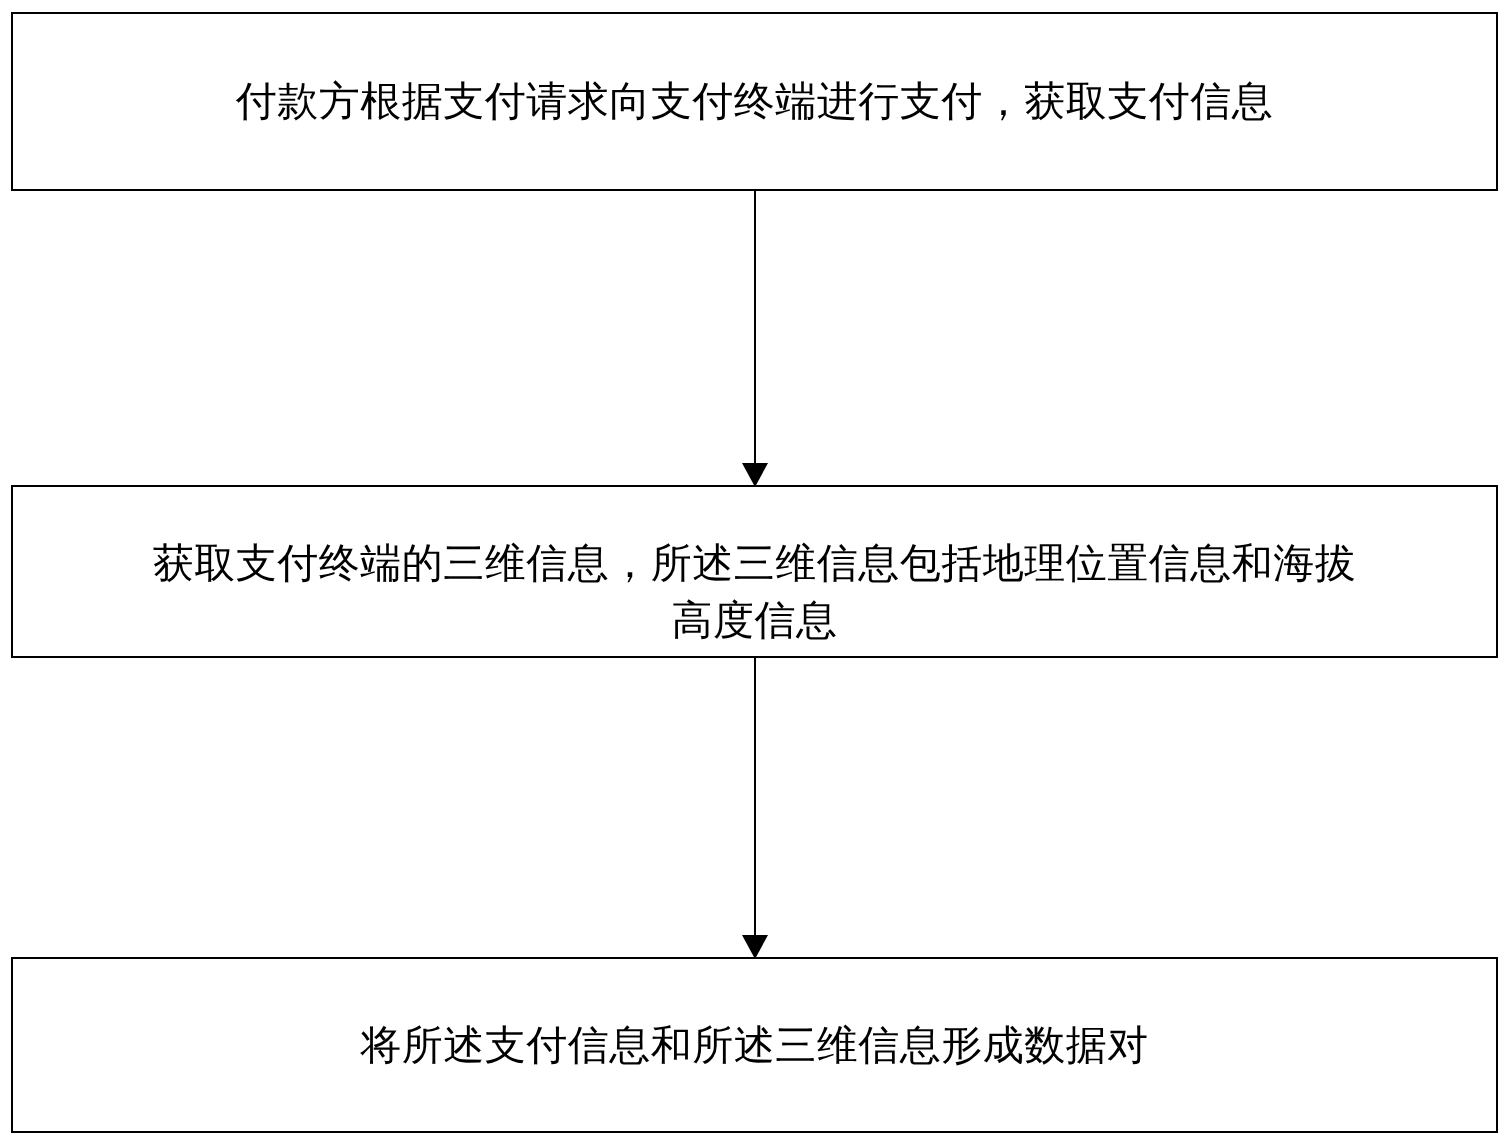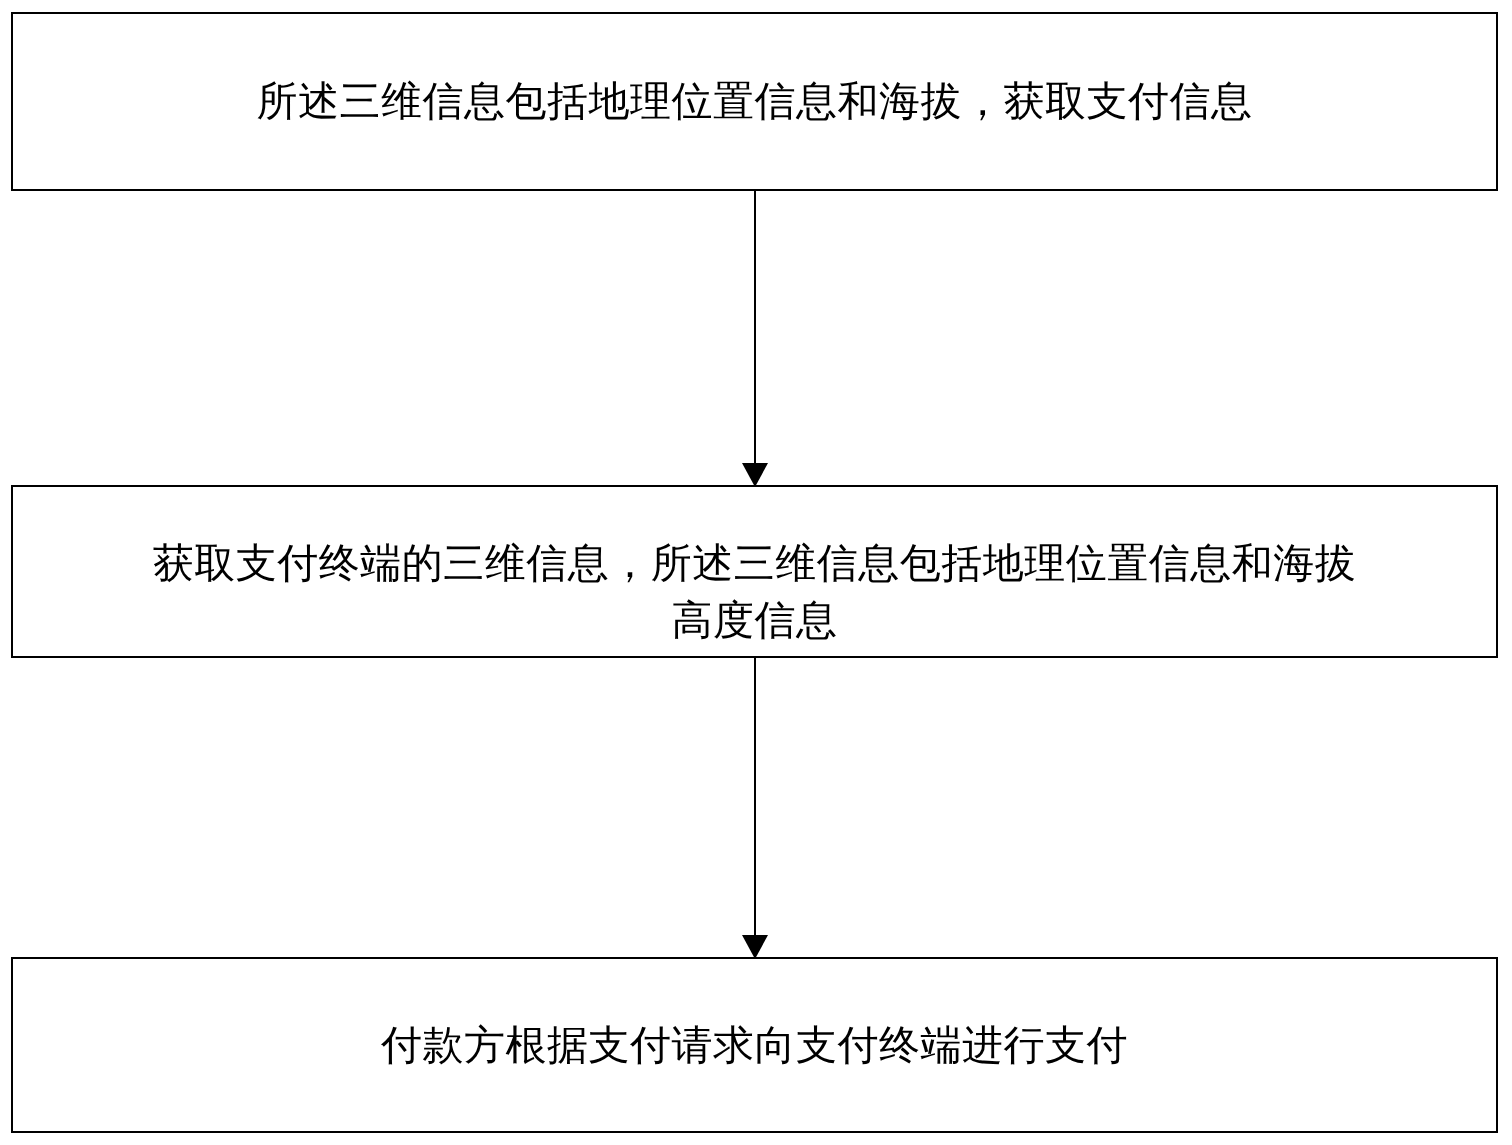--- a/index.html
+++ b/index.html
@@ -118,35 +118,35 @@
   #connector-2 .connector-head {
     top: 277px;
   }
 </style>
 </head>
 <body>
 
 <div id="flowchart">
 
   <div class="node" id="node-1">
-    <span class="node-text">所述三维信息包括地理位置信息和海拔，获取支付信息</span>
+    <span class="node-text">付款方根据支付请求向支付终端进行支付，获取支付信息</span>
   </div>
 
   <div class="connector" id="connector-1">
     <div class="connector-line"></div>
     <div class="connector-head"></div>
   </div>
 
   <div class="node" id="node-2">
     <span class="node-text">获取支付终端的三维信息，所述三维信息包括地理位置信息和海拔
 高度信息</span>
   </div>
 
   <div class="connector" id="connector-2">
     <div class="connector-line"></div>
     <div class="connector-head"></div>
   </div>
 
   <div class="node" id="node-3">
-    <span class="node-text">付款方根据支付请求向支付终端进行支付</span>
+    <span class="node-text">将所述支付信息和所述三维信息形成数据对</span>
   </div>
 
 </div>
 
 </body></html>

